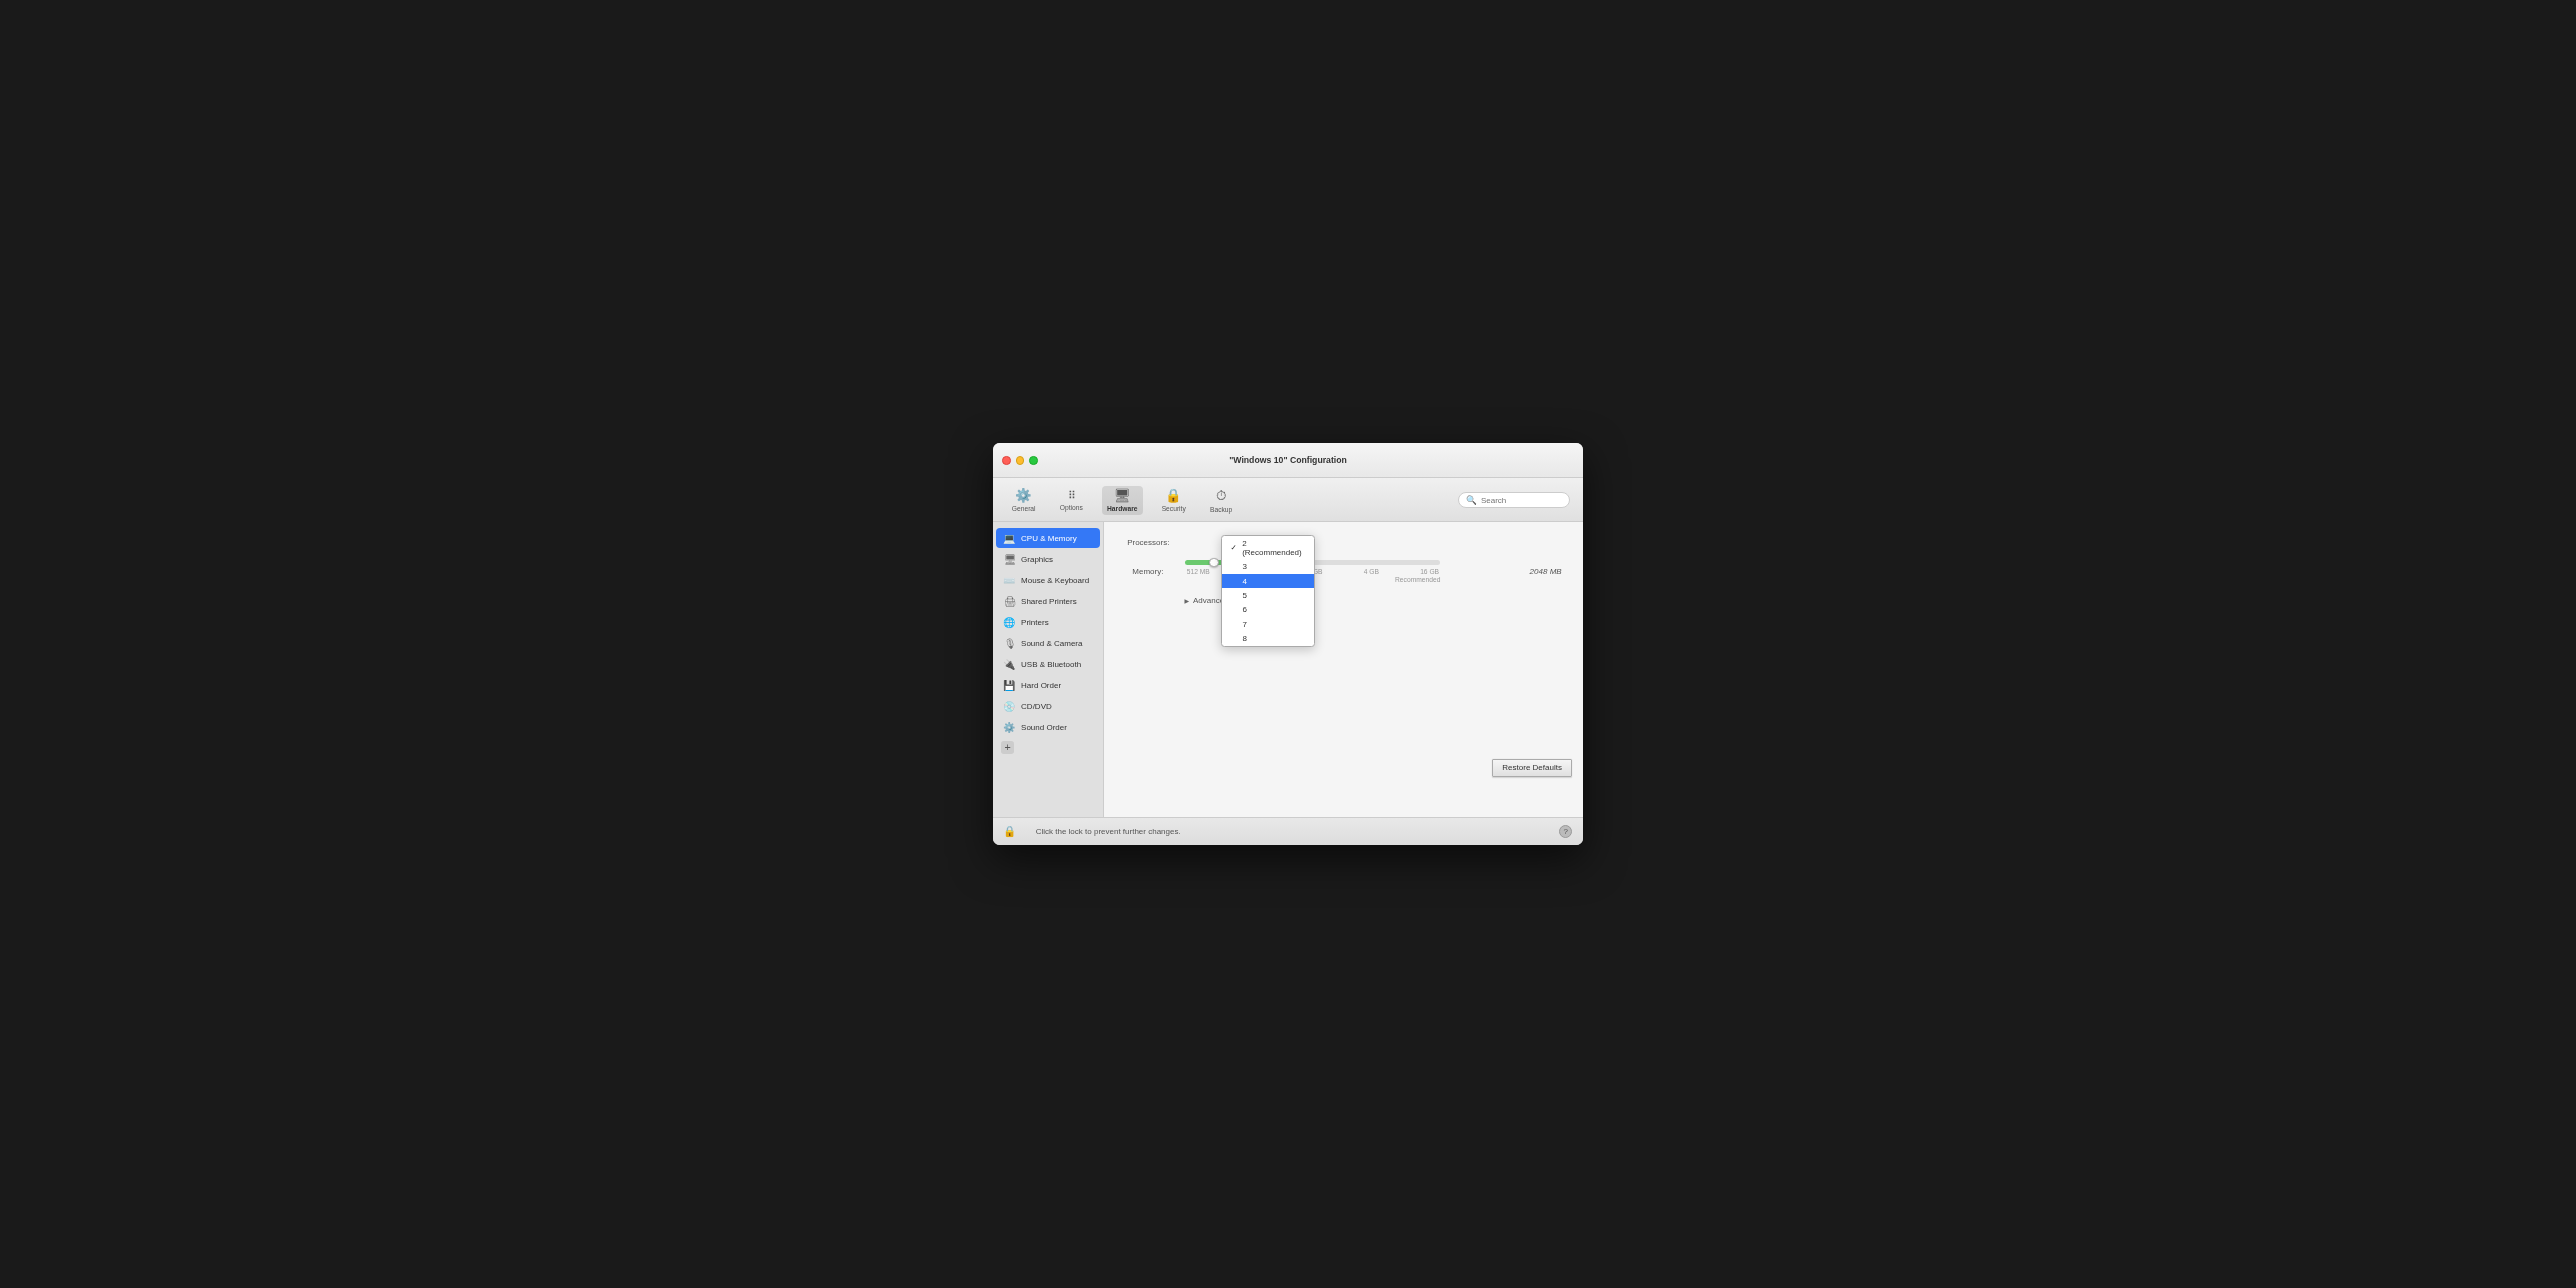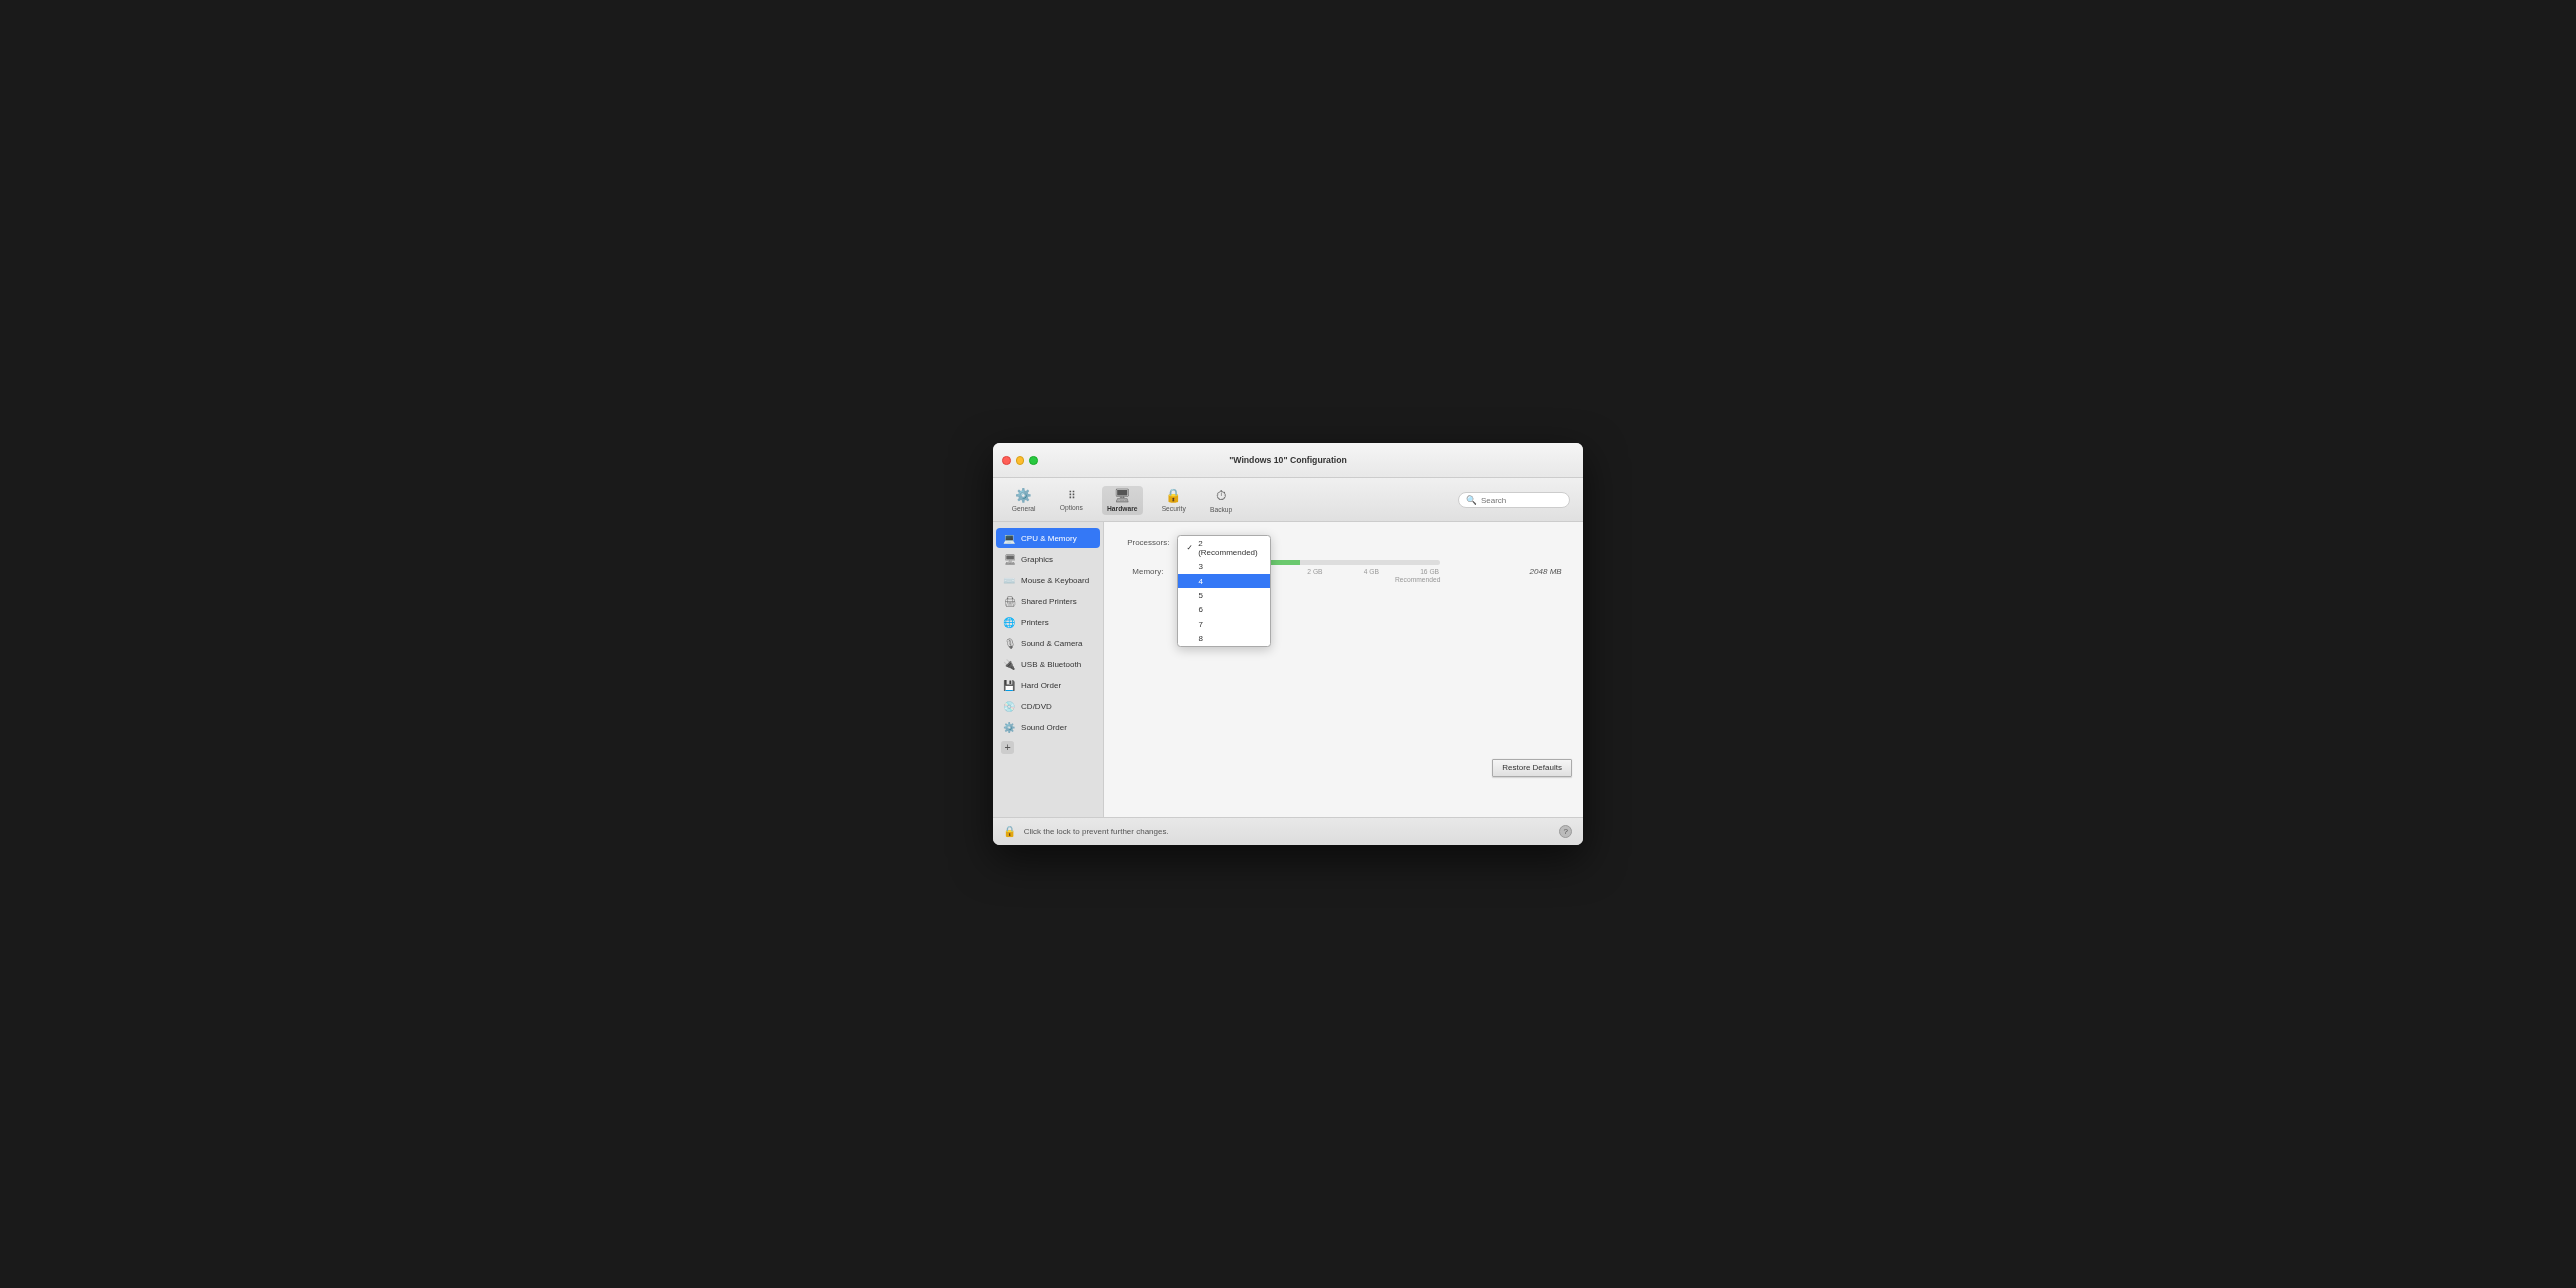--- a/index.html
+++ b/index.html
@@ -191,20 +191,21 @@
       padding: 13.4px;
       position: relative;
     }
 
     .field-row {
       display: flex;
       align-items: center;
       margin-bottom: 9.4px;
       font-size: 8px;
       color: #333;
+      gap: 44px;
     }
 
     .field-label {
       width: 60px;
       text-align: right;
       padding-right: 8px;
       color: #555;
       font-size: 8px;
     }
 
@@ -323,20 +324,21 @@
 
     .lock-icon-img {
       font-size: 10.7px;
       color: #8a7a60;
     }
 
     .bottom-text {
       font-size: 8px;
       color: #555;
       flex: 1;
+      margin-left: 12px;
     }
 
     .help-btn {
       width: 13.4px;
       height: 13.4px;
       border-radius: 50%;
       background: #bbb;
       border: 0.7px solid #999;
       display: flex;
       align-items: center;

